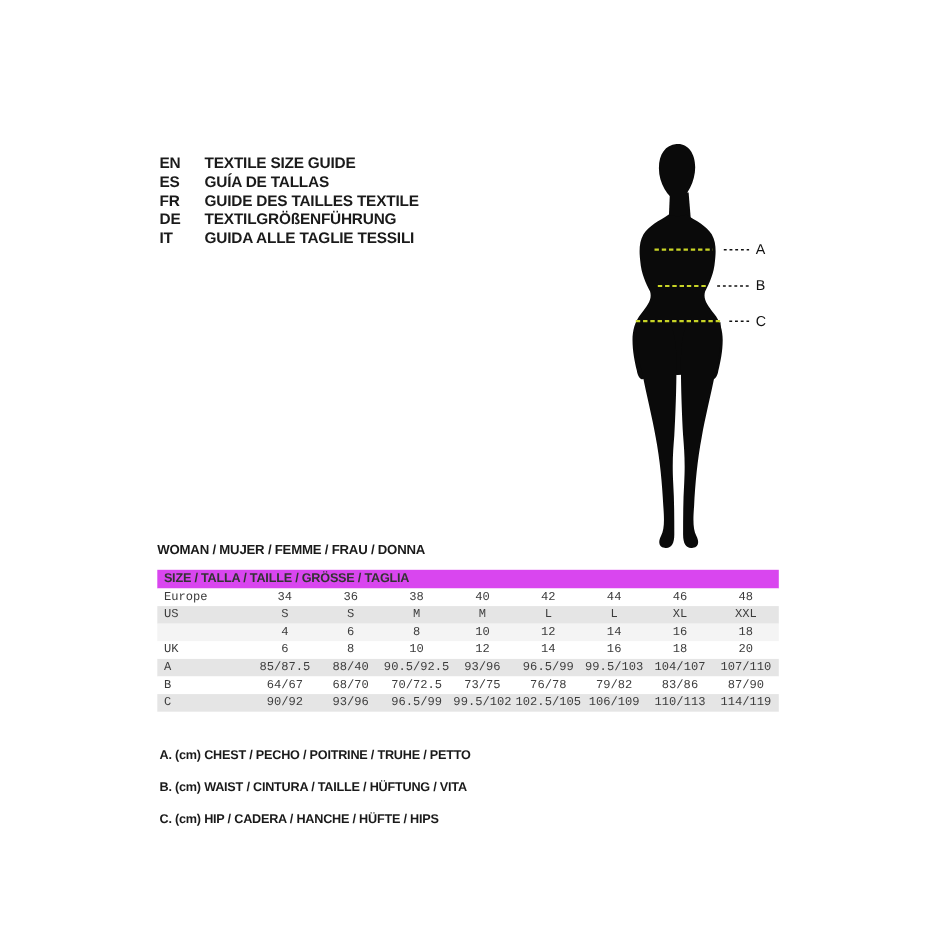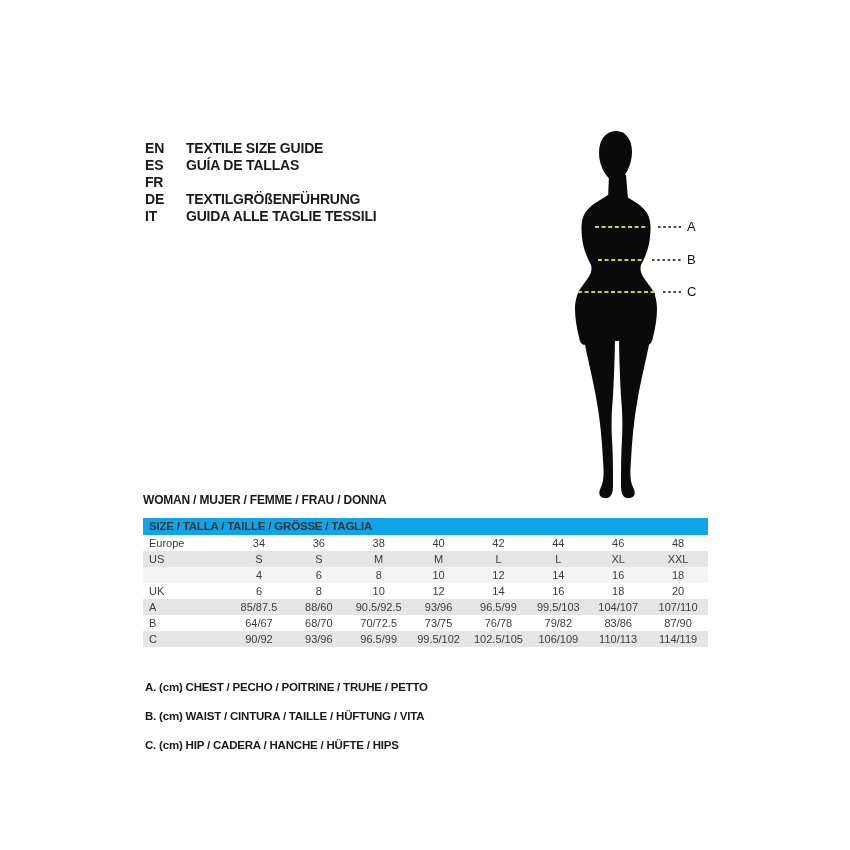--- a/index.html
+++ b/index.html
@@ -15,23 +15,23 @@
   
   .figure-svg{position:absolute;left:565px;top:125px;width:140px;height:380px;}
   .marker-label{position:absolute;font-size:13px;font-weight:400;color:#111;width:14px;text-align:left;}
   .marker-a{left:687px;top:219px;}
   .marker-b{left:687px;top:252px;}
   .marker-c{left:687px;top:284px;}
   
   .section-title{position:absolute;left:143px;top:493px;font-size:12px;font-weight:bold;letter-spacing:-0.2px;white-space:nowrap;text-align:center;}
   
   .size-table{position:absolute;left:143px;top:518px;width:565px;font-size:11px;color:#3c3c3c;}
-  .tbl-header{height:17px;line-height:17px;background:#0ea5e9;color:#333;font-weight:bold;font-size:11.5px;
+  .tbl-header{height:17px;line-height:17px;background:#d946ef;color:#333;font-weight:bold;font-size:11.5px;
     padding-left:6px;letter-spacing:-0.2px;}
-  .tbl-row{display:flex;height:16px;line-height:16px;}
+  .tbl-row{display:flex;height:16px;line-height:16px;font-family:Liberation Mono, monospace;}
   .tbl-label{flex:0 0 80px;padding-left:6px;text-align:left;}
   .tbl-cell{flex:1 1 0;text-align:center;white-space:nowrap;}
   .r-white{background:#ffffff;}
   .r-gray{background:#e5e5e5;}
   .r-lgray{background:#f4f4f4;}
   
   .legend{position:absolute;left:145px;top:667px;}
   .legend-row{height:17px;line-height:17px;font-size:11.5px;font-weight:bold;letter-spacing:-0.2px;white-space:nowrap;margin-top:12px;}
 </style>
 </head>
@@ -41,20 +41,21 @@
   <div class="lang-row">
     <span class="lang-code">EN</span>
     <span class="lang-text">TEXTILE SIZE GUIDE</span>
   </div>
   <div class="lang-row">
     <span class="lang-code">ES</span>
     <span class="lang-text">GUÍA DE TALLAS</span>
   </div>
   <div class="lang-row">
     <span class="lang-code">FR</span>
+    <span class="lang-text">GUIDE DES TAILLES TEXTILE</span>
   </div>
   <div class="lang-row">
     <span class="lang-code">DE</span>
     <span class="lang-text">TEXTILGRÖßENFÜHRUNG</span>
   </div>
   <div class="lang-row">
     <span class="lang-code">IT</span>
     <span class="lang-text">GUIDA ALLE TAGLIE TESSILI</span>
   </div>
 </div>
@@ -174,21 +175,21 @@
     <span class="tbl-cell">12</span>
     <span class="tbl-cell">14</span>
     <span class="tbl-cell">16</span>
     <span class="tbl-cell">18</span>
     <span class="tbl-cell">20</span>
   </div>
 
   <div class="tbl-row r-gray">
     <span class="tbl-label">A</span>
     <span class="tbl-cell">85/87.5</span>
-    <span class="tbl-cell">88/60</span>
+    <span class="tbl-cell">88/40</span>
     <span class="tbl-cell">90.5/92.5</span>
     <span class="tbl-cell">93/96</span>
     <span class="tbl-cell">96.5/99</span>
     <span class="tbl-cell">99.5/103</span>
     <span class="tbl-cell">104/107</span>
     <span class="tbl-cell">107/110</span>
   </div>
 
   <div class="tbl-row r-white">
     <span class="tbl-label">B</span>

